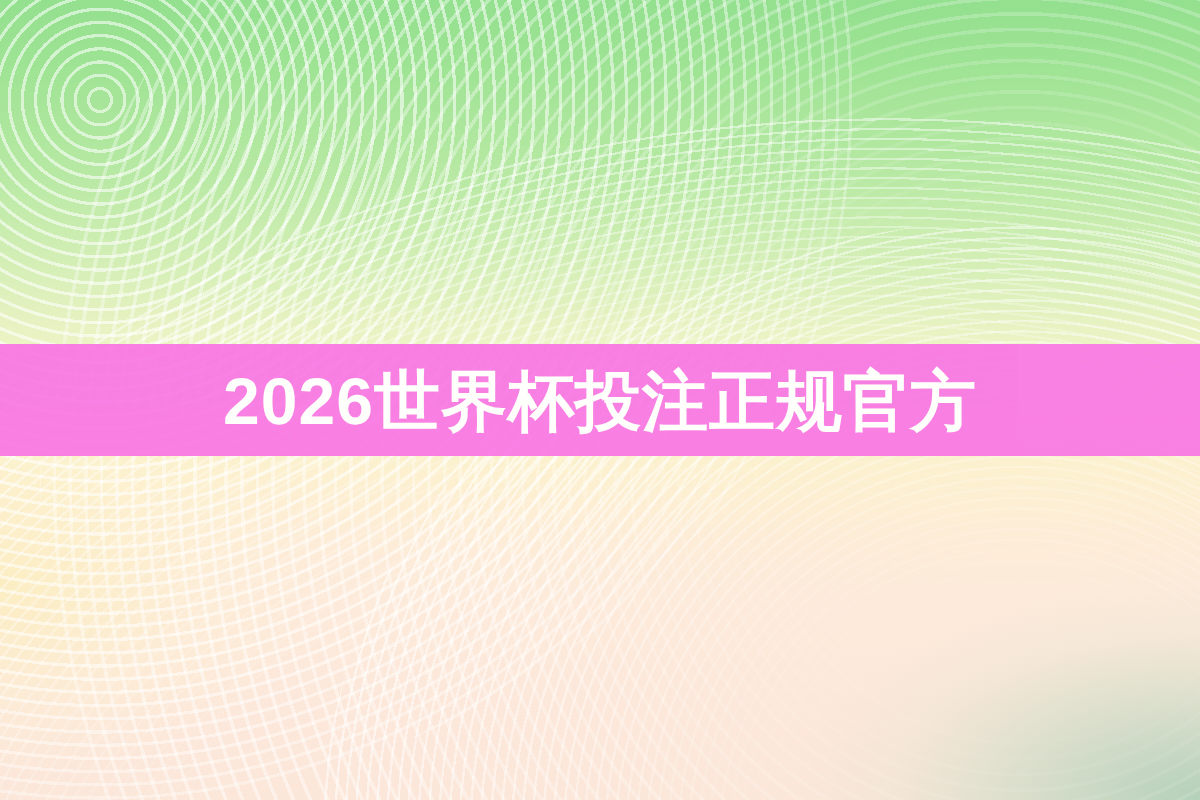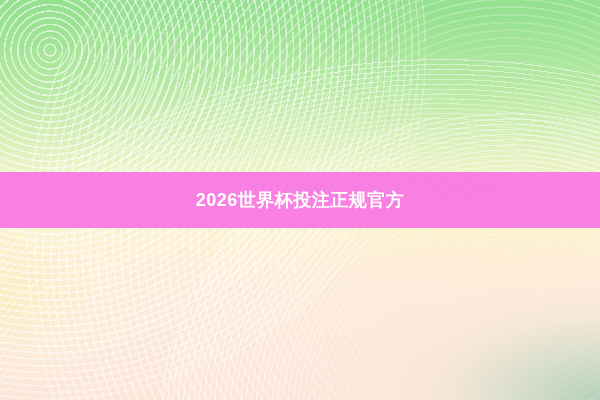--- a/index.html
+++ b/index.html
@@ -164,21 +164,21 @@
     top: 172px;
     height: 56px;
     background: #f977e4;
     opacity: 0.93;
     display: flex;
     align-items: center;
     justify-content: center;
   }
   .banner-title {
     color: #ffffff;
-    font-size: 18px;
+    font-size: 33px;
     font-weight: 700;
     letter-spacing: 0.5px;
     line-height: 1;
     white-space: nowrap;
     text-align: center;
   }
 </style>
 </head>
 <body>
 

